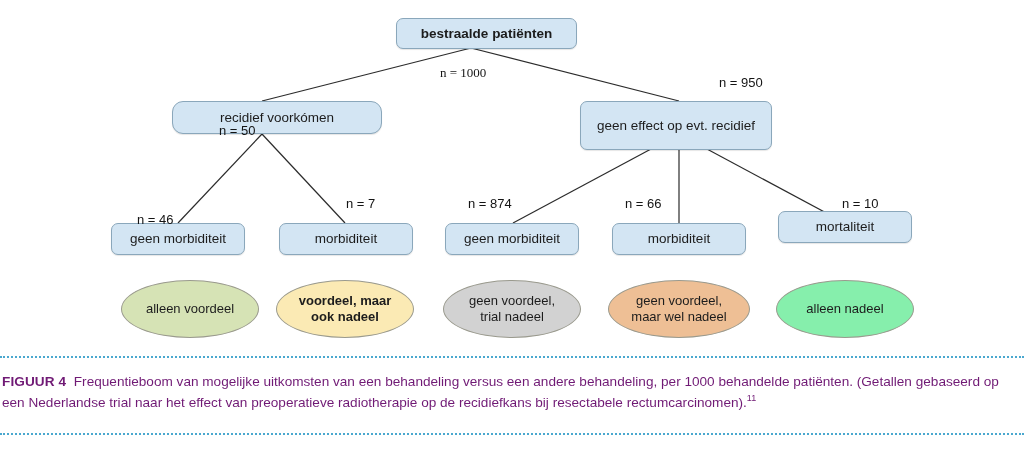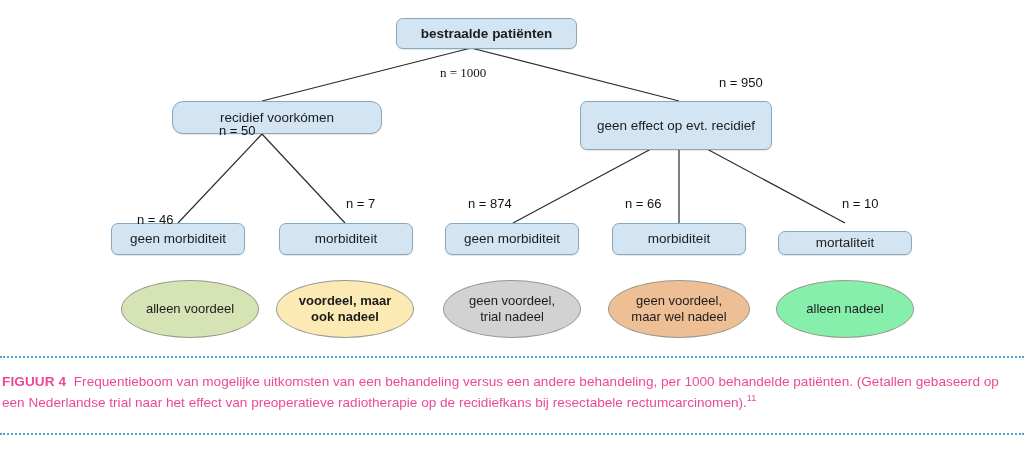--- a/index.html
+++ b/index.html
@@ -95,21 +95,21 @@
   #rule-top { top: 4px; }
   #rule-bottom { top: 81px; }
 
   #caption-text {
     position: absolute;
     left: 2px;
     top: 19px;
     width: 1016px;
     font-size: 13.6px;
     line-height: 1.55;
-    color: #ec4899;
+    color: #701a75;
   }
   #caption-label {
     font-weight: bold;
     letter-spacing: 0.1px;
   }
   #caption-ref {
     font-size: 9px;
     vertical-align: super;
   }
 </style>
@@ -159,21 +159,21 @@
     </div>
     <div class="node-box" style="left:279px; top:223px; width:134px; height:32px;">
       <span>morbiditeit</span>
     </div>
     <div class="node-box" style="left:445px; top:223px; width:134px; height:32px;">
       <span>geen morbiditeit</span>
     </div>
     <div class="node-box" style="left:612px; top:223px; width:134px; height:32px;">
       <span>morbiditeit</span>
     </div>
-    <div class="node-box" style="left:778px; top:231px; width:134px; height:24px;text-align:right;">
+    <div class="node-box" style="left:778px; top:211px; width:134px; height:32px;text-align:right;">
       <span>mortaliteit</span>
     </div>
 
     <div class="ellipse-node" style="left:121px; top:280px; width:138px; height:58px; background:#d6e3b5;align-items:center;">
       <span>alleen voordeel</span>
     </div>
 
     <div class="ellipse-node" style="left:276px; top:280px; width:138px; height:58px; background:#fbeab4;font-weight:bold;">
       <span>
         <span>voordeel, maar</span><br>

